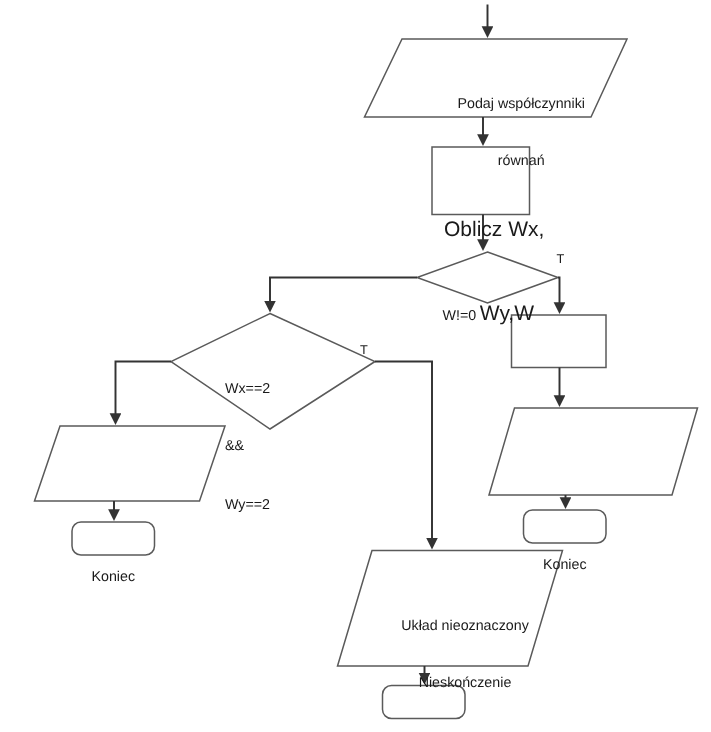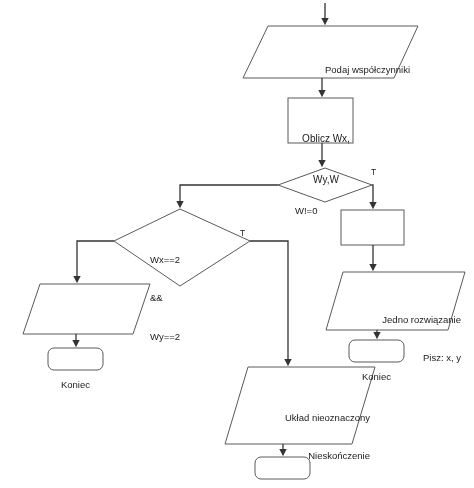--- a/index.html
+++ b/index.html
@@ -27,25 +27,25 @@
   .node-label {
     position: absolute;
     font-family: "Liberation Sans", sans-serif;
     color: #1a1a1a;
     white-space: pre;
     line-height: 1.35;
     pointer-events: none;
   }
   .lbl-io {
     font-size: 9.5px;
-    text-align: right;
+    text-align: center;
   }
   .lbl-proc {
-    font-size: 10px;
-    text-align: center;
+    font-size: 14px;
+    text-align: right;
   }
   .lbl-dec {
     font-size: 9.5px;
     text-align: left;
   }
   .lbl-term {
     font-size: 9.5px;
     text-align: center;
   }
   .edge-label {
@@ -111,42 +111,39 @@
       <line x1="76" y1="334" x2="76" y2="345" marker-end="url(#arrow)"></line>
 
       <path d="M250,241 L288,241 L288,364" marker-end="url(#arrow)"></path>
 
       <line x1="283" y1="444" x2="283" y2="454" marker-end="url(#arrow)"></line>
     </g>
   </svg>
 
   <div class="node-label lbl-io" style="left:285px; top:38px; width:125px;">
     <div>Podaj współczynniki</div>
+    <div>równań</div>
   </div>
 
   <div class="node-label lbl-proc" style="left:296px; top:105px; width:60px;">
     <div>Oblicz Wx,</div>
     <div>Wy,W</div>
   </div>
 
   <div class="node-label lbl-dec" style="left:295px; top:179px; width:60px;">
     <div>W!=0</div>
   </div>
 
 
   <div class="node-label lbl-dec" style="left:150px; top:228px; width:60px;">
     <div>Wx==2</div>
     <div>&amp;&amp;</div>
     <div>Wy==2</div>
   </div>
 
-  <div class="node-label lbl-io" style="left:341px; top:288px; width:120px;">
-    <div>Jedno rozwiązanie</div>
-    <div>Pisz: x, y</div>
-  </div>
 
 
   <div class="node-label lbl-io" style="left:250px; top:386px; width:120px;">
     <div>Układ nieoznaczony</div>
     <div>Nieskończenie</div>
     
   </div>
 
   <div class="node-label lbl-term" style="left:48px; top:353px; width:55px;">
     <div>Koniec</div>

